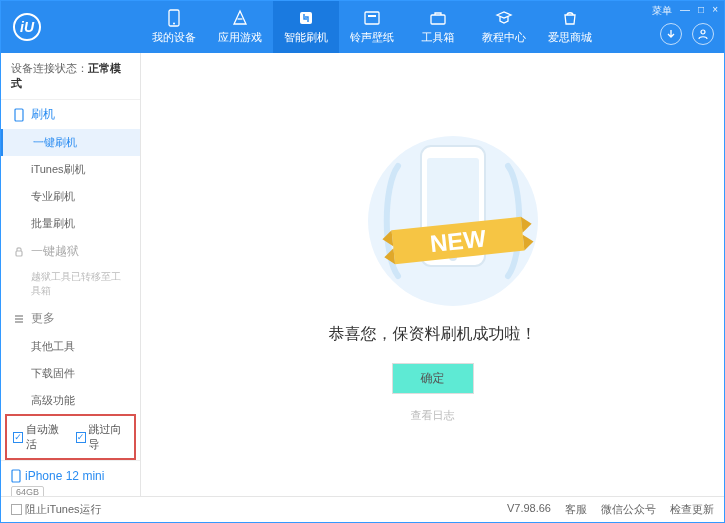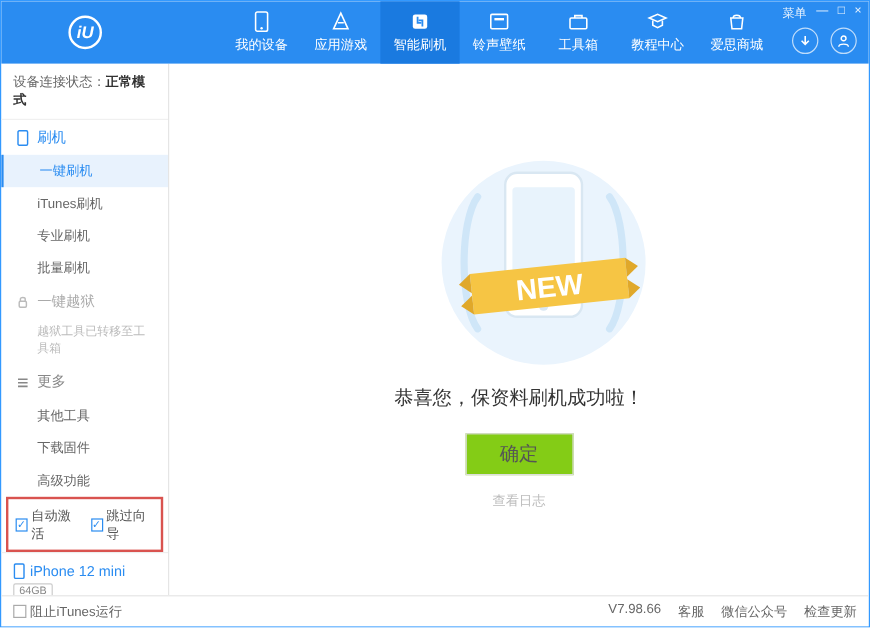--- a/index.html
+++ b/index.html
@@ -1,19 +1,19 @@
 <!DOCTYPE html>
 <html><head>
 <meta charset="utf-8">
 <style>
 *{margin:0;padding:0;box-sizing:border-box;font-family:"Microsoft YaHei",Arial,sans-serif;}
 body{background:#fff;}
 .window{width:725px;height:523px;border:1px solid #3399ff;display:flex;flex-direction:column;overflow:hidden;}
 .titlebar{background:#2a8cf1;height:52px;display:flex;align-items:center;color:#fff;position:relative;}
-.logo-area{display:flex;align-items:flex-start;padding:0 12px;min-width:140px;margin-left:44px;}
+.logo-area{display:flex;align-items:flex-start;padding:0 12px;min-width:140px;}
 .logo-circle{width:28px;height:28px;border:2px solid #fff;border-radius:50%;display:flex;align-items:center;justify-content:center;font-weight:bold;font-size:14px;font-style:italic;margin-right:8px;}
 .brand-name{font-size:15px;font-weight:bold;}
 .brand-url{font-size:9px;opacity:0.85;}
 .nav-tabs{display:flex;flex:1;height:100%;}
 .nav-tab{width:66px;display:flex;flex-direction:column;align-items:center;justify-content:center;font-size:11px;cursor:pointer;gap:3px;}
 .nav-tab.active{background:#1a7ae0;}
 .nav-icon{width:18px;height:18px;display:flex;align-items:center;justify-content:center;}
 .title-right{position:absolute;right:6px;top:3px;display:flex;gap:8px;font-size:10px;}
 .title-right span{cursor:pointer;opacity:0.9;}
 .title-btns{position:absolute;right:10px;bottom:8px;display:flex;gap:10px;}
@@ -30,21 +30,21 @@
 .side-note{padding:4px 12px 6px 30px;color:#bbb;font-size:10px;line-height:1.4;}
 .checkboxes{border:2px solid #d9534f;margin:0 4px;padding:6px 6px;display:flex;gap:10px;font-size:11px;color:#555;}
 .cb{display:flex;align-items:center;gap:3px;cursor:pointer;}
 .cb-box{width:11px;height:11px;border:1px solid #2a8cf1;display:flex;align-items:center;justify-content:center;color:#2a8cf1;font-size:9px;}
 .device-block{padding:8px 10px;border-top:1px solid #eee;}
 .device-name{color:#2a8cf1;font-size:12px;display:flex;align-items:center;gap:4px;}
 .storage-badge{display:inline-block;border:1px solid #ccc;border-radius:2px;padding:0 4px;font-size:9px;color:#888;margin-top:3px;}
 .main{flex:1;display:flex;flex-direction:column;align-items:center;justify-content:center;position:relative;}
 .phone-illustration{position:relative;width:180px;height:180px;margin-bottom:18px;}
 .success-text{font-size:16px;color:#333;margin-bottom:18px;}
-.ok-btn{border:1px solid #ddd;background:#84cc16;padding:6px 28px;font-size:16px;color:#555;cursor:pointer;}
+.ok-btn{border:1px solid #ddd;background:#5eead4;padding:6px 28px;font-size:12px;color:#555;cursor:pointer;}
 .log-link{margin-top:14px;font-size:11px;color:#bbb;cursor:pointer;}
 .statusbar{height:26px;border-top:1px solid #e5e5e5;display:flex;align-items:center;font-size:11px;color:#666;padding:0 10px;justify-content:space-between;}
 .status-left{display:flex;align-items:center;gap:5px;}
 .status-cb{width:11px;height:11px;border:1px solid #aaa;}
 .status-right{display:flex;gap:14px;}
 .status-right span{cursor:pointer;}
 svg{display:block;}
 </style>
 </head>
 <body>

